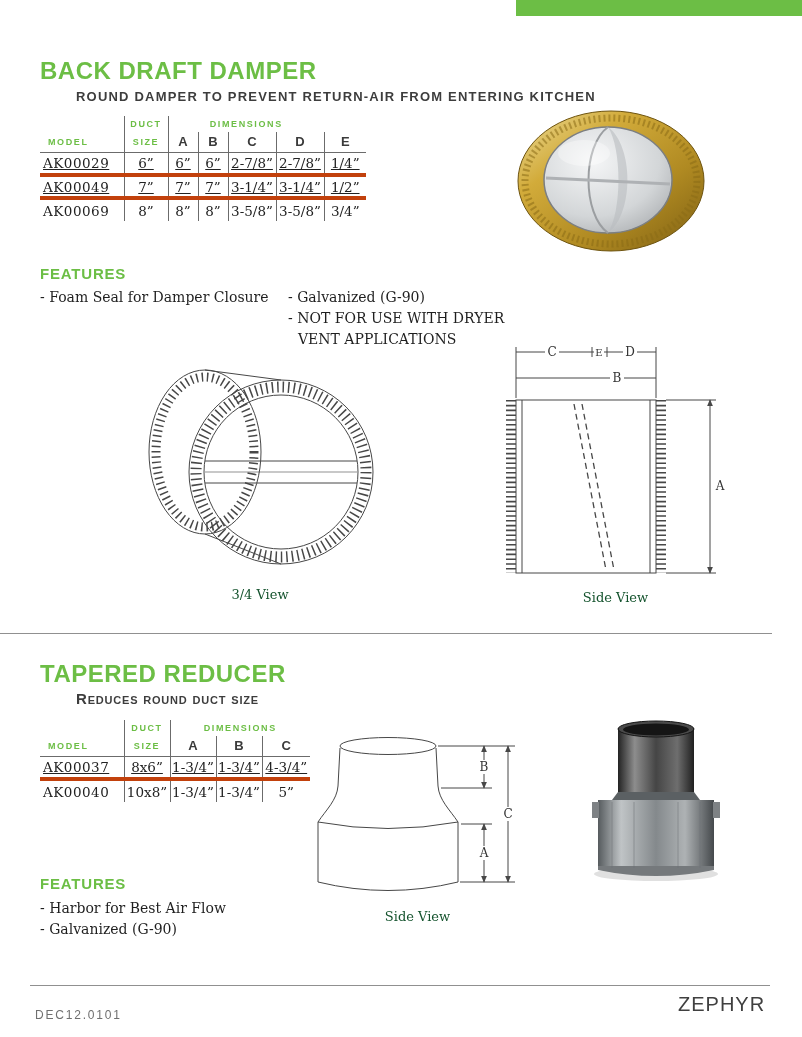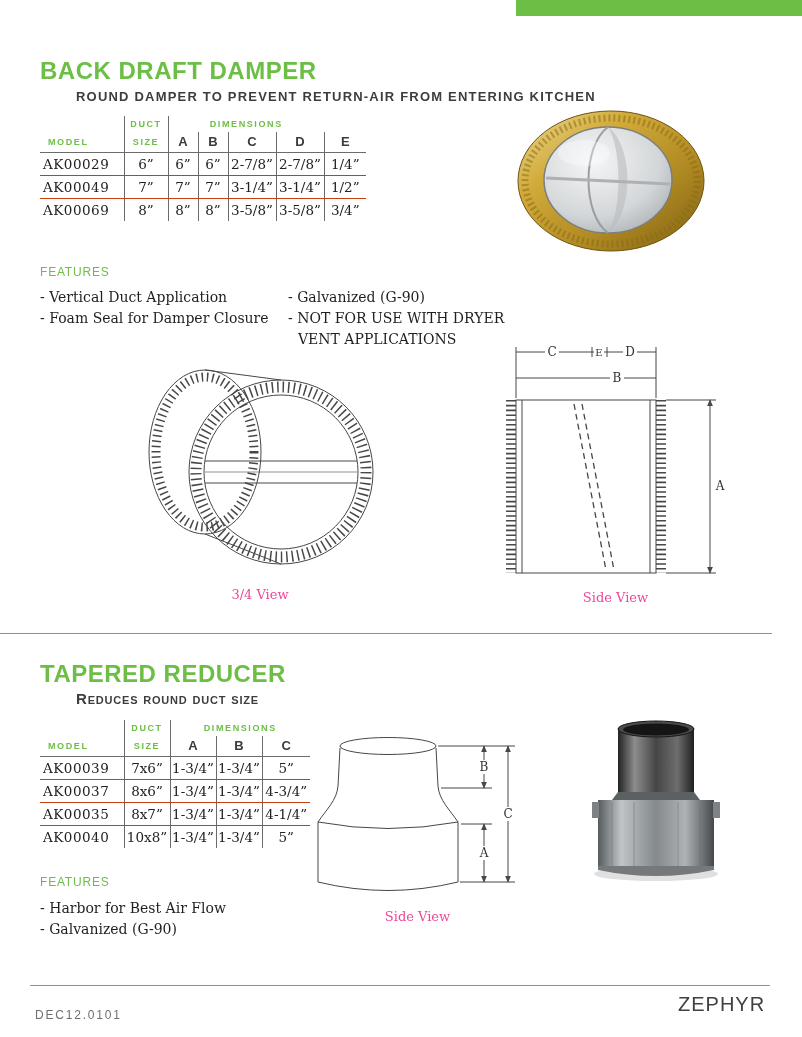--- a/index.html
+++ b/index.html
@@ -12,41 +12,41 @@
   .sec-title { font-family:"Liberation Sans", sans-serif; font-weight:bold; font-size:24px;
                color:#6cbe45; letter-spacing:0.5px; }
   .sec-sub { font-family:"Liberation Sans", sans-serif; font-weight:bold; font-size:13px;
              color:#3d3d3d; letter-spacing:1.2px;padding-left:36px; }
   .sec-sub.smallcaps { font-variant:small-caps; font-size:15px; letter-spacing:0.8px; }
 
   table.spec { border-collapse:collapse; table-layout:fixed; }
   table.spec th, table.spec td { padding:0; vertical-align:middle;margin-left:45px; }
   table.spec tr > * + * { border-left:1px solid #6b6b6b; }
   table.spec thead tr.h2 > * { border-bottom:1px solid #6b6b6b; }
-  table.spec tbody tr:not(:last-child) > td { border-bottom:1px solid #c2410c; }
+  table.spec tbody tr:not(:last-child) > td { border-bottom:4px solid #c2410c;text-decoration:underline; }
   table.spec thead tr.h1 > * { height:16px; }
   table.spec thead tr.h2 > * { height:20px; }
   table.spec tbody td { height:23px; font-family:"DejaVu Serif", serif; font-size:13.5px;
                         color:#222222; text-align:center; }
   table.spec td.model { text-align:left; padding-left:3px; letter-spacing:0.5px; }
   .gh { font-family:"Liberation Sans", sans-serif; font-weight:bold; color:#6cbe45;
         font-size:9px; letter-spacing:1.6px; text-align:center; }
   .gh.model-h { text-align:left; padding-left:8px; }
   .gh.shiftL { padding-right:42px; }
   .dimletter { font-family:"Liberation Sans", sans-serif; font-weight:bold; color:#3b3b3b;
                font-size:13px; text-align:center; }
 
-  .feat-title { font-family:"Liberation Sans", sans-serif; font-weight:normal; font-size:12px;
+  .feat-title { font-family:"Liberation Sans", sans-serif; font-weight:bold; font-size:15px;
                 color:#6cbe45; letter-spacing:0.8px; }
   .feat-item { font-family:"DejaVu Serif", serif; font-size:14px; line-height:21px; color:#1f1f1f; }
   .hang { text-indent:-10px; padding-left:10px; }
 
   .drawing { display:flex; flex-direction:column; align-items:center; }
   .caption { text-align:center; font-family:"DejaVu Serif", serif; font-size:13px;
-             color:#ec4899; margin-top:5px; }
+             color:#14532d; margin-top:5px; }
 
   .divider { height:1px; background:#909090; }
 
   .doc-code { font-size:12px; letter-spacing:1.8px; color:#6f6f6f; }
   .footer-contact { left:0; width:802px; text-align:center; font-weight:bold; font-size:10.5px;
                     color:#2f2f2f; letter-spacing:0.2px; }
   .brand { font-weight:normal; font-size:20px; letter-spacing:1px; color:#404040; }
 
   svg text { font-family:"DejaVu Serif", serif; }
 </style>
@@ -135,21 +135,20 @@
     <ellipse cx="99" cy="75" rx="86" ry="63" fill="none" stroke="#8a6c16" stroke-width="7" stroke-dasharray="2,3" opacity="0.55"></ellipse>
     <ellipse cx="96" cy="74" rx="64" ry="53" fill="url(#silverG)" stroke="#7c7f82" stroke-width="1.5"></ellipse>
     <path d="M96,21 C122,40 122,108 96,127 C110,105 110,43 96,21 z" fill="#b9bcbf" opacity="0.6"></path>
     <path d="M96,21 C70,40 70,108 96,127" fill="none" stroke="#9b9ea1" stroke-width="2"></path>
     <line x1="34" y1="72" x2="158" y2="78" stroke="#aeb1b4" stroke-width="3"></line>
     <ellipse cx="72" cy="47" rx="26" ry="13" fill="#ffffff" opacity="0.35"></ellipse>
   </svg>
 
   <div class="abs feat-title" style="left:40px; top:265px;">FEATURES</div>
   <div class="abs" style="left:40px; top:287px;">
-    <div class="feat-item">- Vertical Duct Application</div>
     <div class="feat-item">- Foam Seal for Damper Closure</div>
   </div>
   <div class="abs" style="left:288px; top:287px; width:230px;">
     <div class="feat-item hang">- Galvanized (G-90)</div>
     <div class="feat-item hang">- NOT FOR USE WITH DRYER VENT APPLICATIONS</div>
   </div>
 
   <div class="abs drawing" style="left:140px; top:360px; width:240px;">
     <svg width="235" height="222" viewBox="0 0 235 222">
       <g stroke="#474747" stroke-width="1" fill="none">
@@ -232,39 +231,25 @@
       <tr class="h2">
         <th class="gh model-h">MODEL</th>
         <th class="gh">SIZE</th>
         <th class="dimletter">A</th>
         <th class="dimletter">B</th>
         <th class="dimletter">C</th>
       </tr>
     </thead>
     <tbody>
       <tr>
-        <td class="model">AK00039</td>
-        <td>7x6”</td>
-        <td>1-3/4”</td>
-        <td>1-3/4”</td>
-        <td>5”</td>
-      </tr>
-      <tr>
         <td class="model">AK00037</td>
         <td>8x6”</td>
         <td>1-3/4”</td>
         <td>1-3/4”</td>
         <td>4-3/4”</td>
-      </tr>
-      <tr>
-        <td class="model">AK00035</td>
-        <td>8x7”</td>
-        <td>1-3/4”</td>
-        <td>1-3/4”</td>
-        <td>4-1/4”</td>
       </tr>
       <tr>
         <td class="model">AK00040</td>
         <td>10x8”</td>
         <td>1-3/4”</td>
         <td>1-3/4”</td>
         <td>5”</td>
       </tr>
     </tbody>
   </table>

